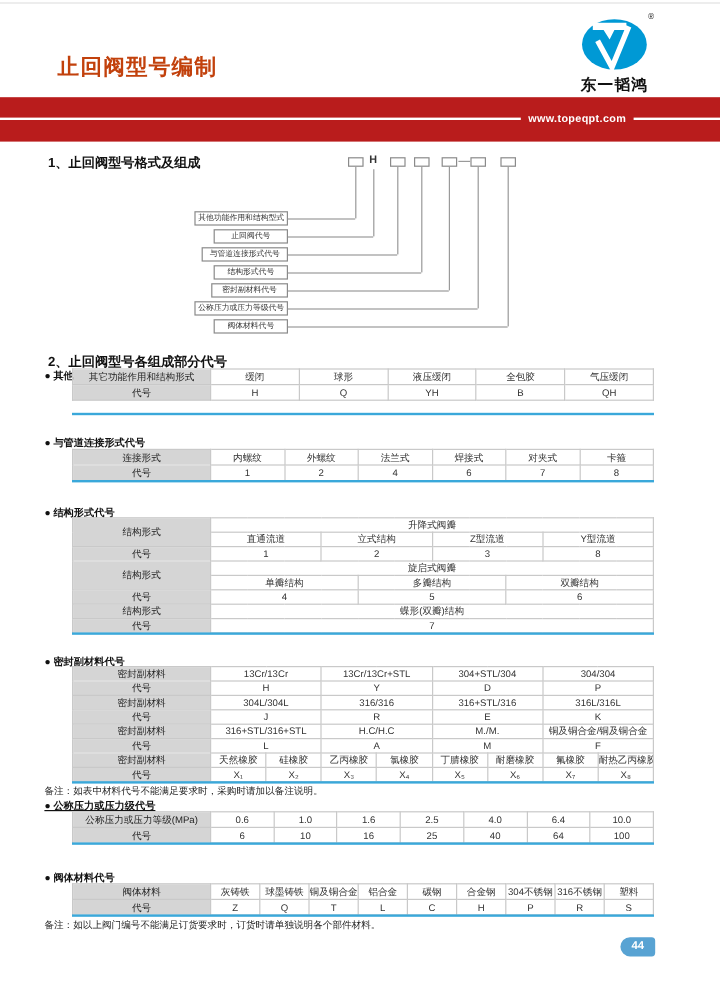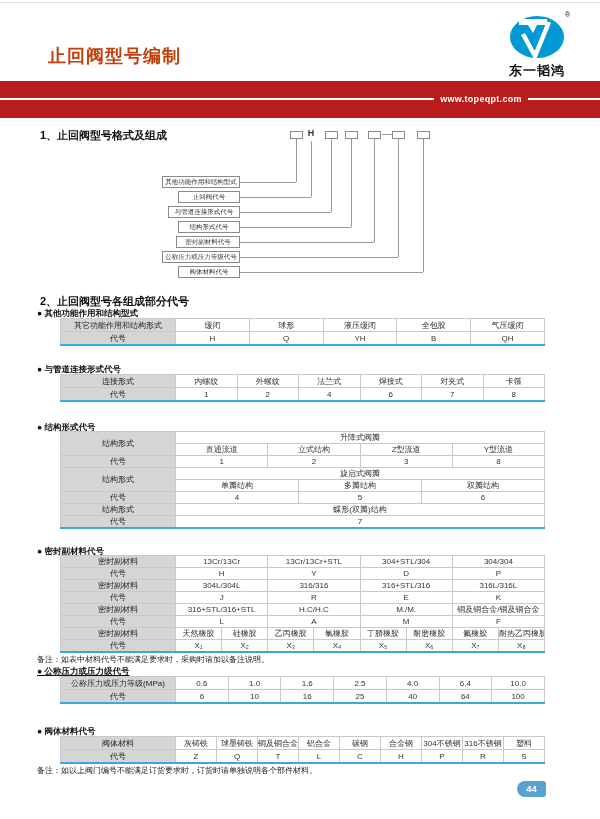--- a/index.html
+++ b/index.html
@@ -6,21 +6,21 @@
   body{
     width:600px;height:819px;position:relative;background:#ffffff;
     font-family:"Liberation Sans","DejaVu Sans",sans-serif;color:#1a1a1a;
     overflow:hidden;
   }
   *{box-sizing:border-box;}
 
   
   .top-hairline{position:absolute;left:0;top:2px;width:600px;height:1px;background:#e2e2e2;}
   .page-title{position:absolute;left:48px;top:44px;font-size:18px;font-weight:bold;letter-spacing:1px;color:#c2410c;}
-  .logo-wrap{position:absolute;left:504px;top:10px;width:66px;height:70px;}
+  .logo-wrap{position:absolute;left:479px;top:10px;width:66px;height:70px;}
   .logo-reg{position:absolute;left:61px;top:1px;font-size:7px;color:#111;}
   .brand-name{position:absolute;left:0;top:52px;width:66px;text-align:center;font-size:13px;font-weight:bold;color:#111;letter-spacing:1px;}
 
   
   .banner{position:absolute;left:0;top:81px;width:600px;height:37px;background:#b91c1c;}
   .banner-line-left{position:absolute;left:0;top:17px;width:434px;height:2px;background:#ffffff;}
   .banner-line-right{position:absolute;left:528px;top:17px;width:72px;height:2px;background:#ffffff;}
   .banner-site{position:absolute;left:434px;top:13px;width:94px;text-align:center;color:#ffffff;font-size:9px;font-weight:bold;letter-spacing:0.3px;}
 
   
@@ -104,21 +104,21 @@
 <div class="dlabel" style="left:178px;top:191px;width:62px;">止回阀代号</div>
 <div class="dlabel" style="left:168px;top:206px;width:72px;">与管道连接形式代号</div>
 <div class="dlabel" style="left:178px;top:221px;width:62px;">结构形式代号</div>
 <div class="dlabel" style="left:176px;top:236px;width:64px;">密封副材料代号</div>
 <div class="dlabel" style="left:162px;top:251px;width:78px;">公称压力或压力等级代号</div>
 <div class="dlabel" style="left:178px;top:266px;width:62px;">阀体材料代号</div>
 
 <div class="sec-heading" style="top:294px;">2、止回阀型号各组成部分代号</div>
 
 <div class="tbl-heading" style="top:308px;">● 其他功能作用和结构型式</div>
-<table class="spec rh13" style="top:318px;">
+<table class="spec rh13" style="top:307px;">
   <colgroup>
       <col style="width:115px">
       <col>
       <col>
       <col>
       <col>
       <col>
     </colgroup>
   <tbody>
       <tr>

